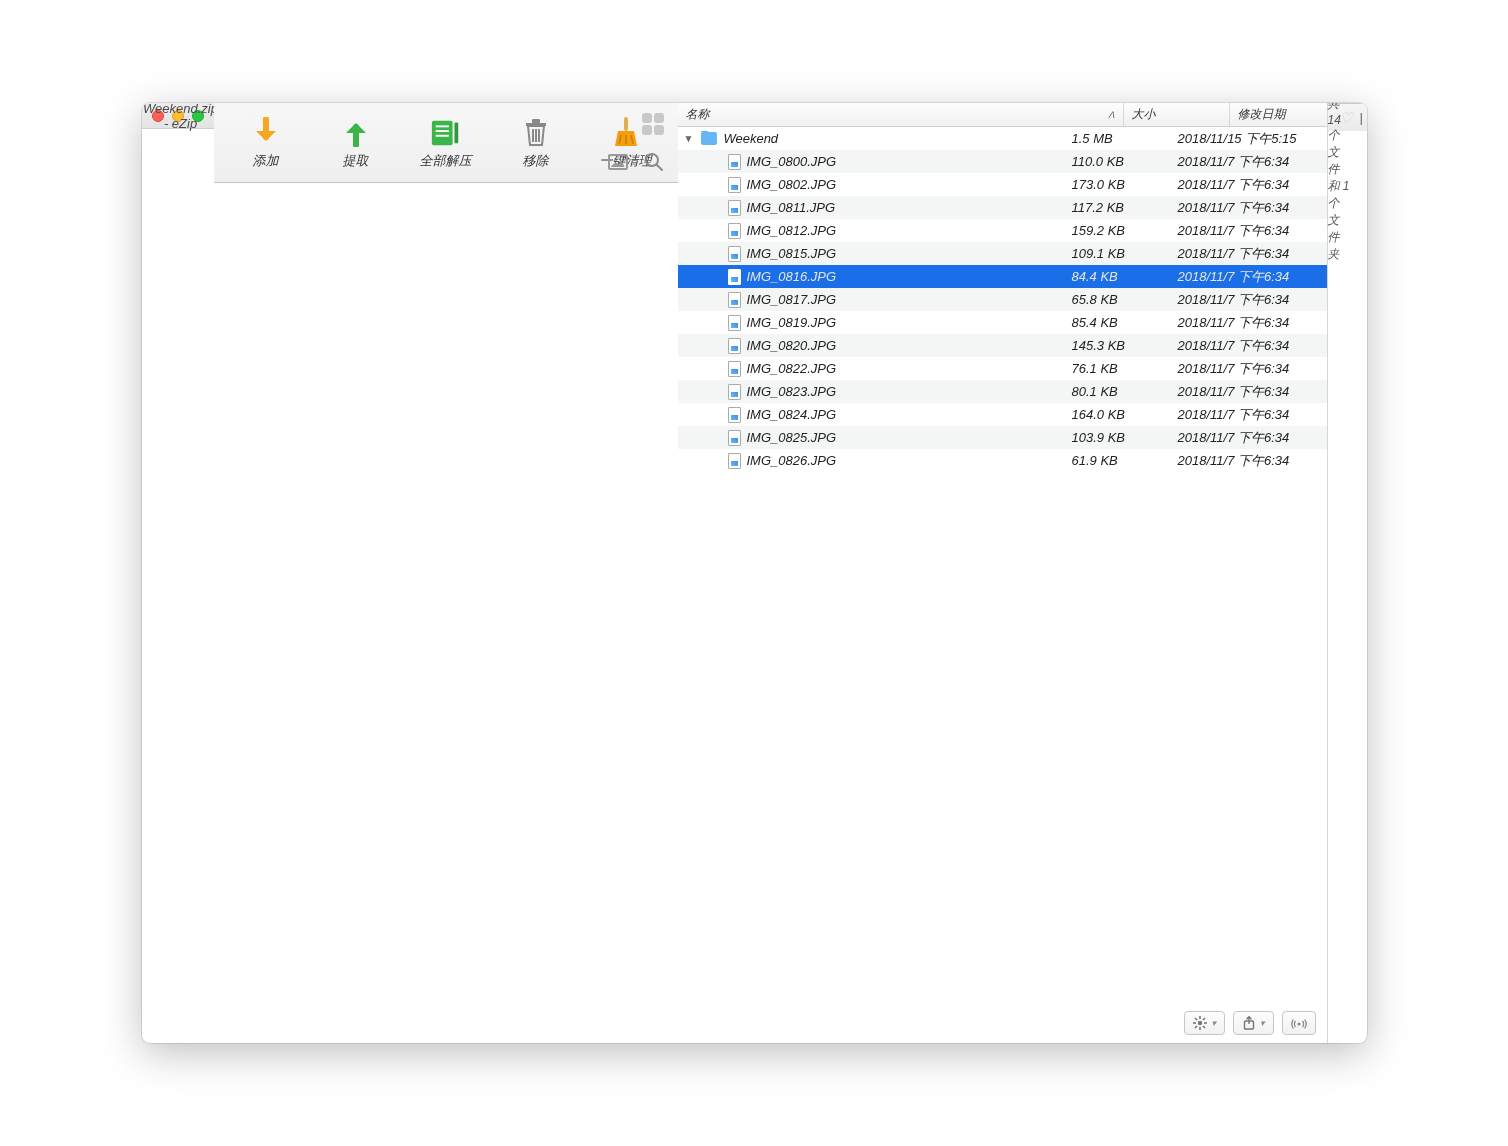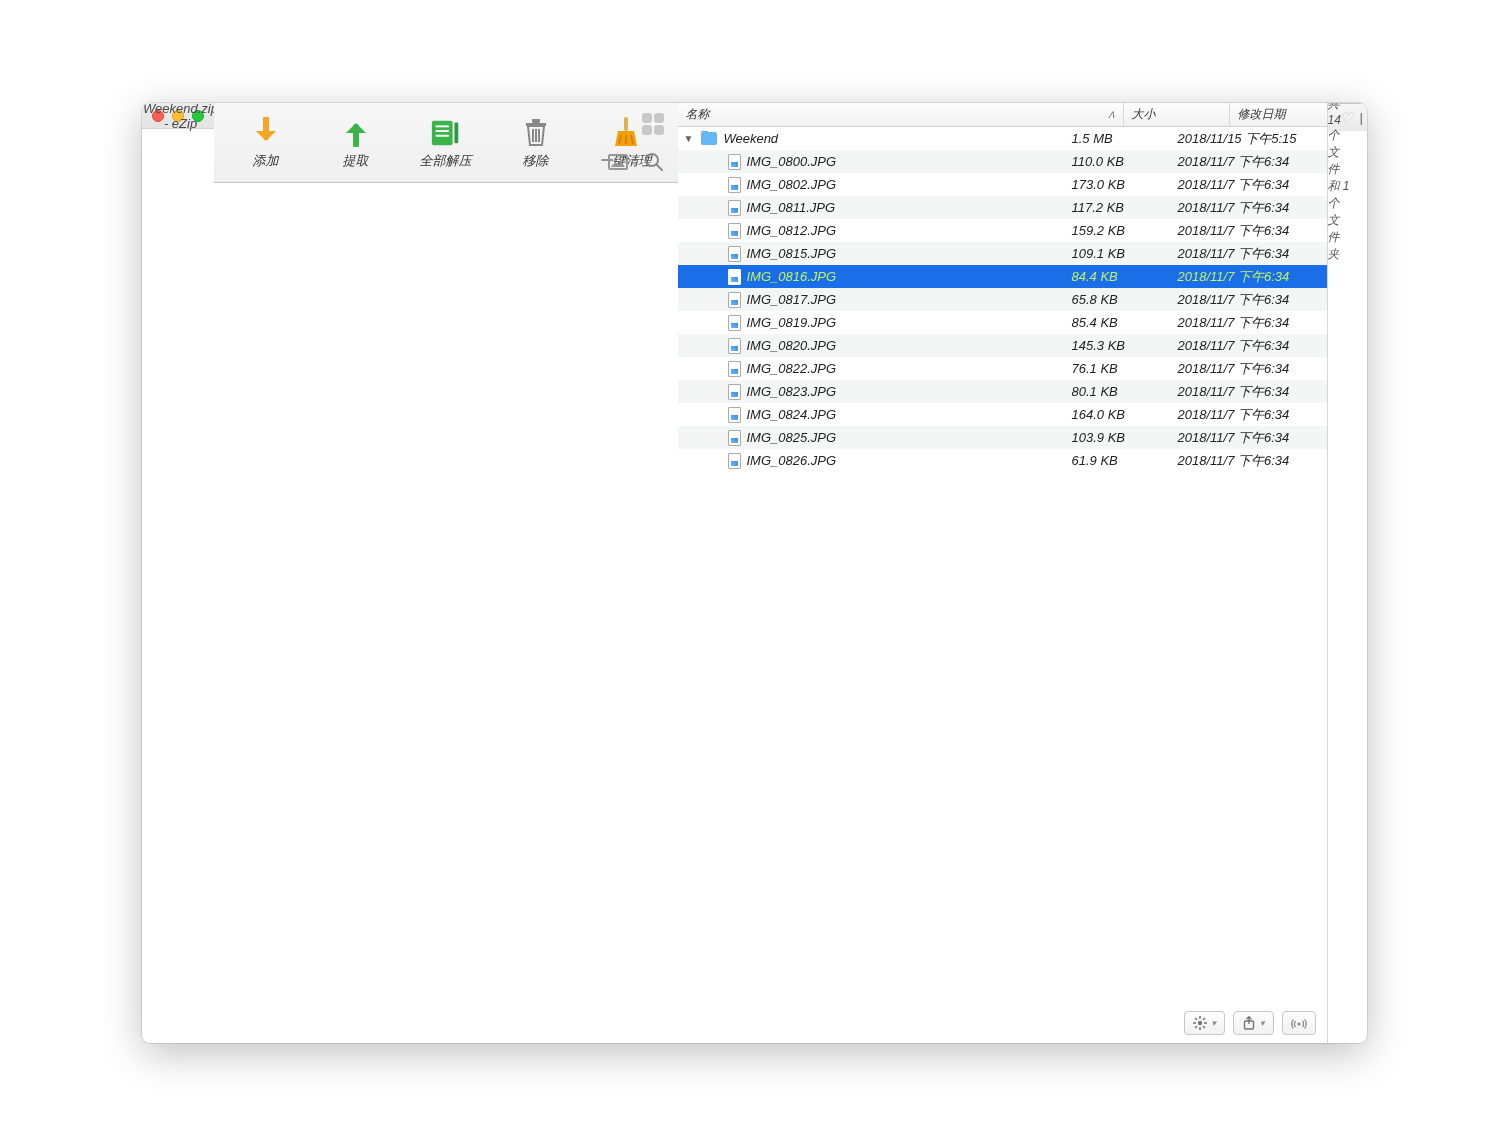--- a/index.html
+++ b/index.html
@@ -134,21 +134,21 @@
   font-size: 13px;
 }
 .row {
   height: 23px;
   display: flex;
   align-items: center;
   color: #222;
 }
 .row:nth-child(even) { background: #f4f5f5; }
 .row.selected { background: #1a6fe8 !important; color: #fff; }
-.row.selected .cell { color: #bef264; }
+.row.selected .cell { color: #e5e5e5; }
 .cell { padding: 0 8px; overflow: hidden; white-space: nowrap; text-overflow: ellipsis; }
 .cell-name { width: 378px; display: flex; align-items: center; gap: 6px; }
 .cell-size { width: 106px; margin-left: 8px; }
 .cell-date { flex: 1; }
 .indent0 { padding-left: 6px; }
 .indent1 { padding-left: 50px; }
 .disclosure { font-size: 10px; color: #666; margin-right: 2px; }
 .folder-icon { width: 16px; height: 13px; background: #64b6f7; border-radius: 2px; position: relative; }
 .folder-icon::before { content:''; position:absolute; top:-3px; left:0; width:7px; height:3px; background:#64b6f7; border-radius: 2px 2px 0 0; }
 .file-icon { width: 13px; height: 16px; background: #fff; border: 1px solid #aaa; border-radius: 1px; position: relative; flex-shrink:0; }

